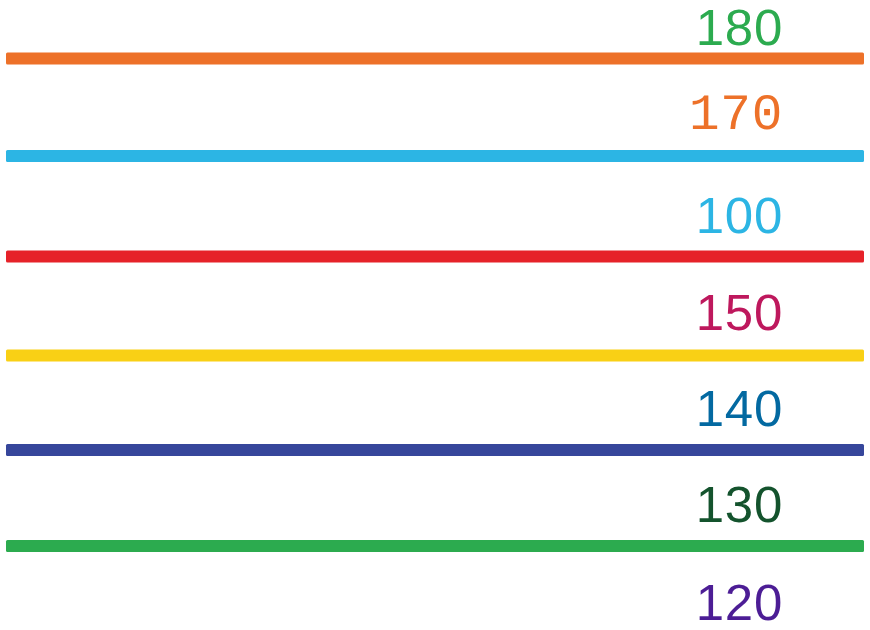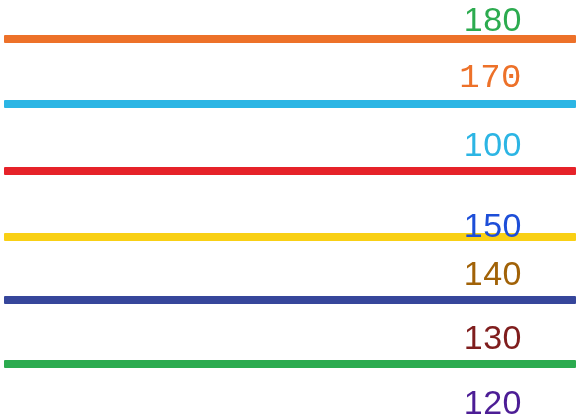--- a/index.html
+++ b/index.html
@@ -49,18 +49,18 @@
       <div class="rule" style="top: 100px; background: rgb(44, 181, 228);"></div>
       <div class="rule" style="top: 167px; background: rgb(230, 34, 41);"></div>
       <div class="rule" style="top: 233px; background: rgb(249, 208, 21);"></div>
       <div class="rule" style="top: 296px; background: rgb(54, 70, 155);"></div>
       <div class="rule" style="top: 360px; background: rgb(44, 171, 79);"></div>
     </div>
   <div id="labels-layer">
       <div class="tick-label" style="top: 2px; color: rgb(44, 171, 79);">180</div>
       <div class="tick-label" style="top: 61px; color: rgb(237, 113, 41); font-family: Liberation Mono, monospace;">170</div>
       <div class="tick-label" style="top: 127px; color: rgb(44, 181, 228);">100</div>
-      <div class="tick-label" style="top: 208px; color: #1d4ed8;">150</div>
-      <div class="tick-label" style="top: 256px; color: #a16207;">140</div>
-      <div class="tick-label" style="top: 320px; color: #7f1d1d;">130</div>
+      <div class="tick-label" style="top: 192px; color: #be185d;">150</div>
+      <div class="tick-label" style="top: 256px; color: #0369a1;">140</div>
+      <div class="tick-label" style="top: 320px; color: #14532d;">130</div>
       <div class="tick-label" style="top: 385px; color: #4c1d95;">120</div>
     </div>
 </div>
 
 </body></html>

